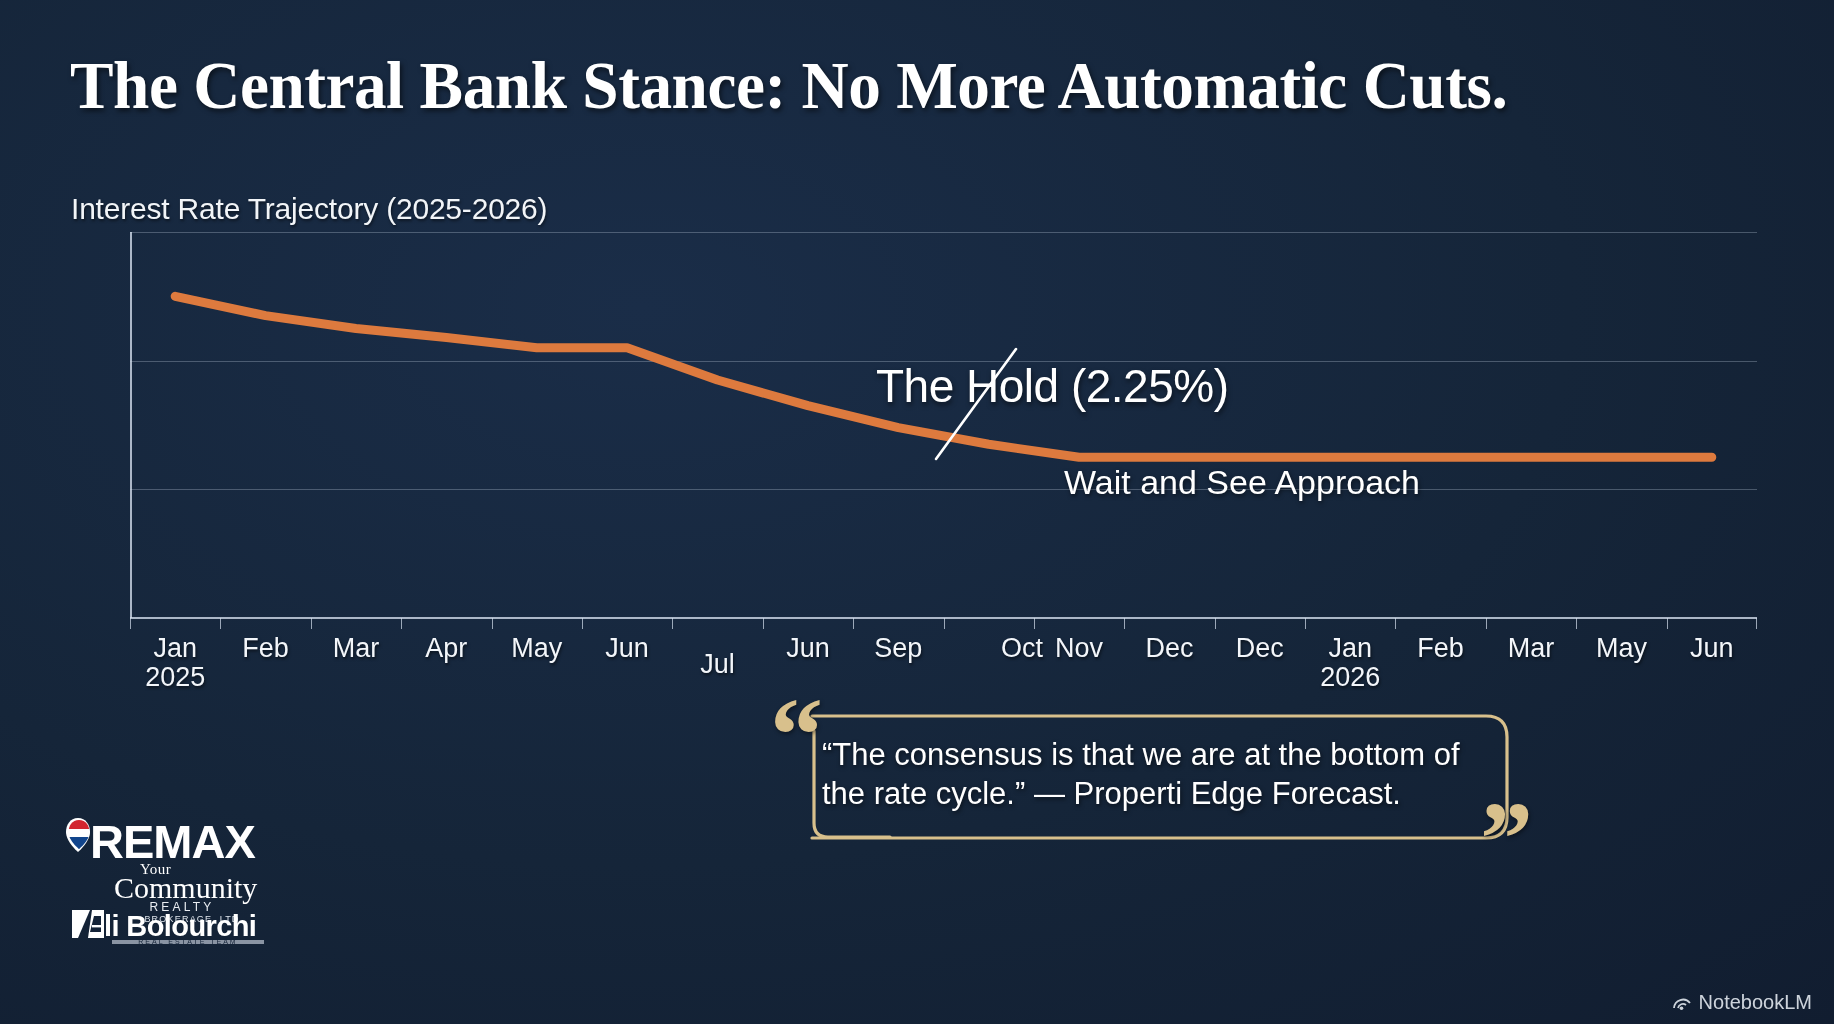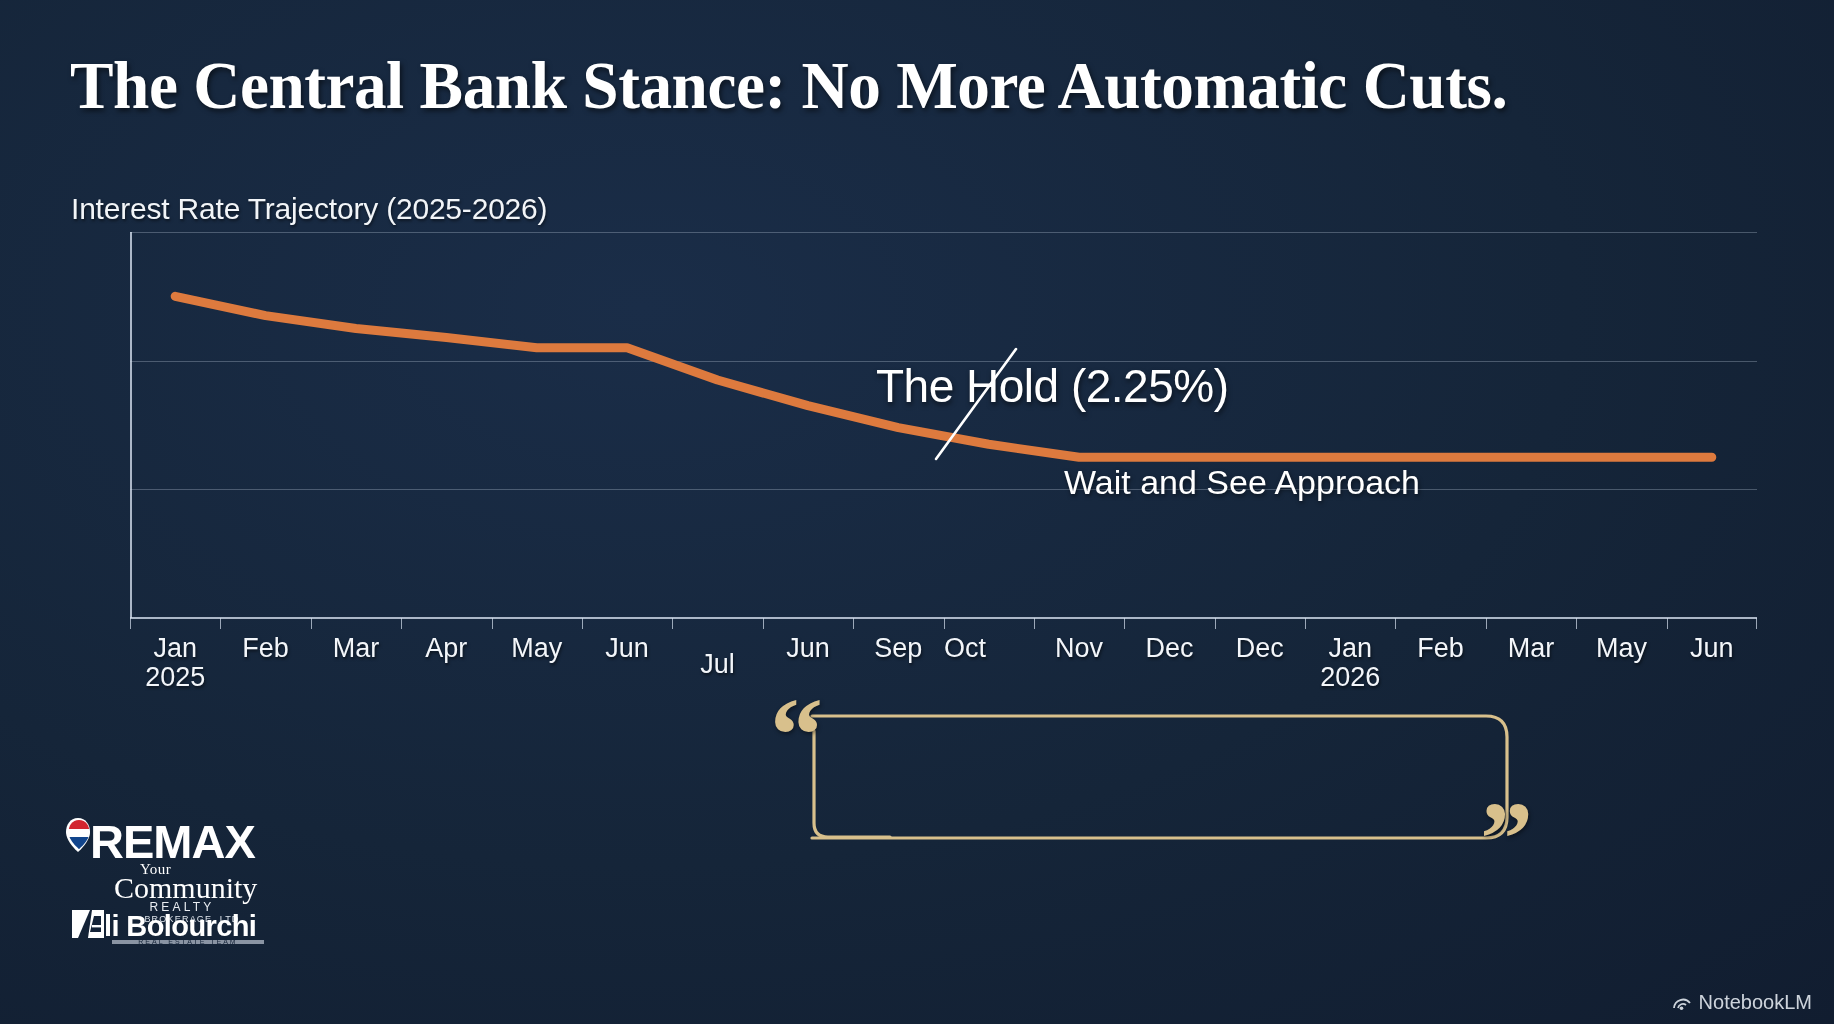--- a/index.html
+++ b/index.html
@@ -191,21 +191,21 @@
         <div class="xtick" style="left: 406.75px;"><span>May</span></div>
         <div class="xtickmark" style="left: 451.944px;"></div>
         <div class="xtick" style="left: 497.139px;"><span>Jun</span></div>
         <div class="xtickmark" style="left: 542.333px;"></div>
         <div class="xtick" style="left: 587.528px; margin-top: 16px;"><span>Jul</span></div>
         <div class="xtickmark" style="left: 632.722px;"></div>
         <div class="xtick" style="left: 677.917px;"><span>Jun</span></div>
         <div class="xtickmark" style="left: 723.111px;"></div>
         <div class="xtick" style="left: 768.306px;"><span>Sep</span></div>
         <div class="xtickmark" style="left: 813.5px;"></div>
-        <div class="xtick" style="left: 835px;"><span>Oct</span></div>
+        <div class="xtick" style="left: 892px;"><span>Oct</span></div>
         <div class="xtickmark" style="left: 903.889px;"></div>
         <div class="xtick" style="left: 949.083px;"><span>Nov</span></div>
         <div class="xtickmark" style="left: 994.278px;"></div>
         <div class="xtick" style="left: 1039.47px;"><span>Dec</span></div>
         <div class="xtickmark" style="left: 1084.67px;"></div>
         <div class="xtick" style="left: 1129.86px;"><span>Dec</span></div>
         <div class="xtickmark" style="left: 1175.06px;"></div>
         <div class="xtick" style="left: 1220.25px;"><span>Jan</span><span class="yr">2026</span></div>
         <div class="xtickmark" style="left: 1265.44px;"></div>
         <div class="xtick" style="left: 1310.64px;"><span>Feb</span></div>
@@ -230,20 +230,21 @@
   </svg>
 
   <div id="quote">
     <svg id="quote-frame" viewBox="0 0 720 128">
       <path d="M 22 3 L 696 3 Q 717 3 717 24 L 717 104 Q 717 125 696 125 L 22 125" fill="none" stroke="#D8C08C" stroke-width="3.2" stroke-linecap="round"></path>
       <path d="M 22 3 L 22 125" fill="none" stroke="#D8C08C" stroke-width="0"></path>
       <path d="M 24 18 L 24 110 Q 24 124 38 124 L 100 124" fill="none" stroke="#D8C08C" stroke-width="3.2" stroke-linecap="round"></path>
     </svg>
     <span class="qmark" id="qmark-open">“</span>
     <span class="qmark" id="qmark-close">”</span>
+    <p id="quote-text">“The consensus is that we are at the bottom of the rate cycle.” — Properti Edge Forecast.</p>
   </div>
 
   <div id="logo-remax">
     <svg viewBox="0 0 220 112" width="220" height="112">
       <g>
         <path d="M14 6 C6 6 2 13 2 20 C2 30 14 40 14 40 C14 40 26 30 26 20 C26 13 22 6 14 6 Z" fill="#ffffff"></path>
         <clipPath id="balloonClip">
           <path d="M15 8 C8 8 4.5 14 4.5 20.2 C4.5 28.6 15 37 15 37 C15 37 25.5 28.6 25.5 20.2 C25.5 14 22 8 15 8 Z"></path>
         </clipPath>
         <g clip-path="url(#balloonClip)">

